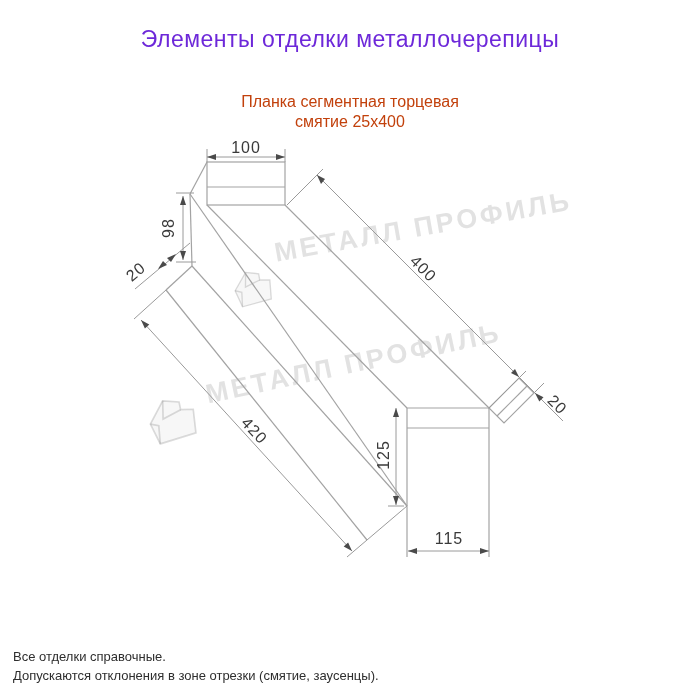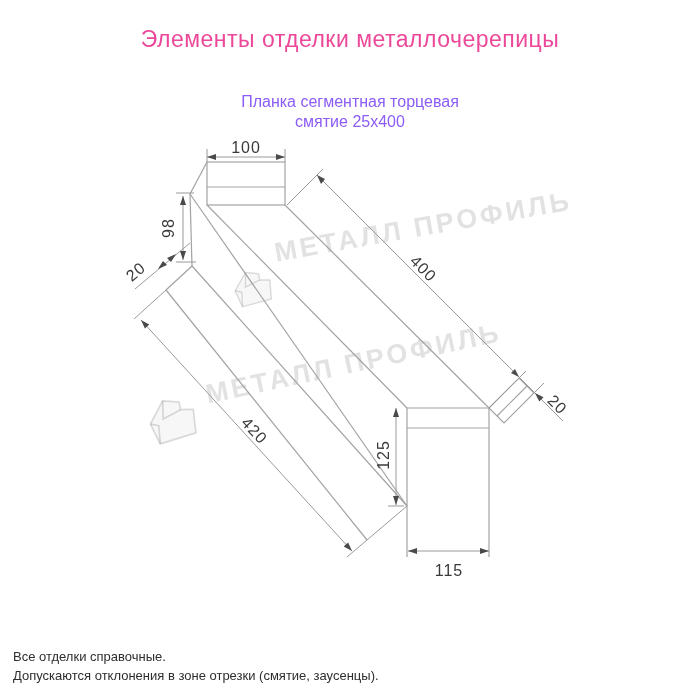--- a/index.html
+++ b/index.html
@@ -1,21 +1,21 @@
 <!DOCTYPE html>
 <html><head>
 <meta charset="utf-8">
 <style>
   html,body{margin:0;padding:0;background:#fff;}
   .page{position:relative;width:700px;height:700px;background:#fff;overflow:hidden;
         font-family:"Liberation Sans",sans-serif;}
   .title{position:absolute;left:0;top:26px;width:700px;text-align:center;
-         font-size:23px;color:#ec4899;letter-spacing:.5px;}
+         font-size:23px;color:#6d28d9;letter-spacing:.5px;}
   .subtitle{position:absolute;left:0;width:700px;text-align:center;
-            font-size:16px;color:#8b5cf6;}
+            font-size:16px;color:#c2410c;}
   .subtitle.l1{top:93px;}
   .subtitle.l2{top:113px;}
   .dim{position:absolute;font-size:16px;color:#3a3a3a;white-space:nowrap;
        transform:translate(-50%,-50%);letter-spacing:1px;}
   .wm-text{position:absolute;font-size:27px;font-weight:bold;letter-spacing:3px;
            color:rgba(125,125,125,0.22);white-space:nowrap;transform-origin:0 0;}
   .wm-logo{position:absolute;transform-origin:0 0;}
   .foot{position:absolute;left:13px;font-size:13px;color:#2e2e2e;}
   .foot.n1{top:649px;}
   .foot.n2{top:668px;}
@@ -109,17 +109,17 @@
   <div class="subtitle l1">Планка сегментная торцевая</div>
   <div class="subtitle l2">смятие 25х400</div>
 
   <div class="dim" style="left:246px;top:148px;">100</div>
   <div class="dim" style="left:169px;top:228px;transform:translate(-50%,-50%) rotate(-90deg);">98</div>
   <div class="dim" style="left:136px;top:272px;transform:translate(-50%,-50%) rotate(-40deg);">20</div>
   <div class="dim" style="left:423px;top:269px;transform:translate(-50%,-50%) rotate(45deg);">400</div>
   <div class="dim" style="left:557px;top:405px;transform:translate(-50%,-50%) rotate(45deg);">20</div>
   <div class="dim" style="left:254px;top:431px;transform:translate(-50%,-50%) rotate(47deg);">420</div>
   <div class="dim" style="left:384px;top:455px;transform:translate(-50%,-50%) rotate(-90deg);">125</div>
-  <div class="dim" style="left:449px;top:539px;margin-top:32px;">115</div>
+  <div class="dim" style="left:449px;top:539px;">115</div>
 
   <div class="foot n1">Все отделки справочные.</div>
   <div class="foot n2">Допускаются отклонения в зоне отрезки (смятие, заусенцы).</div>
 </div>
 
 </body></html>

